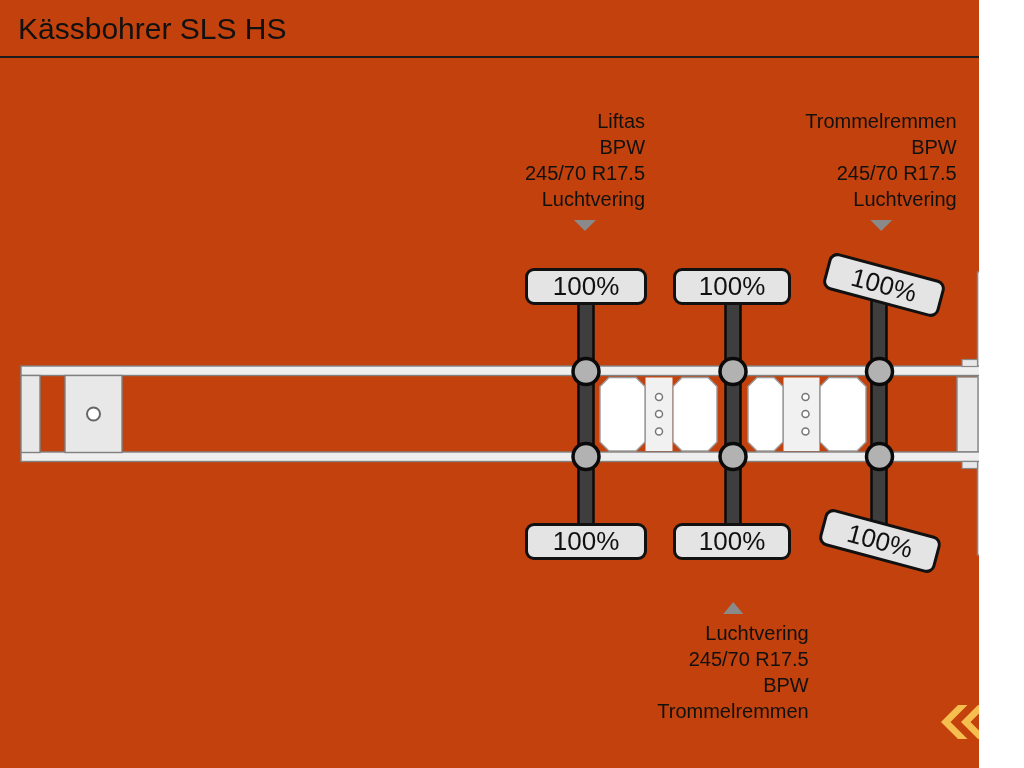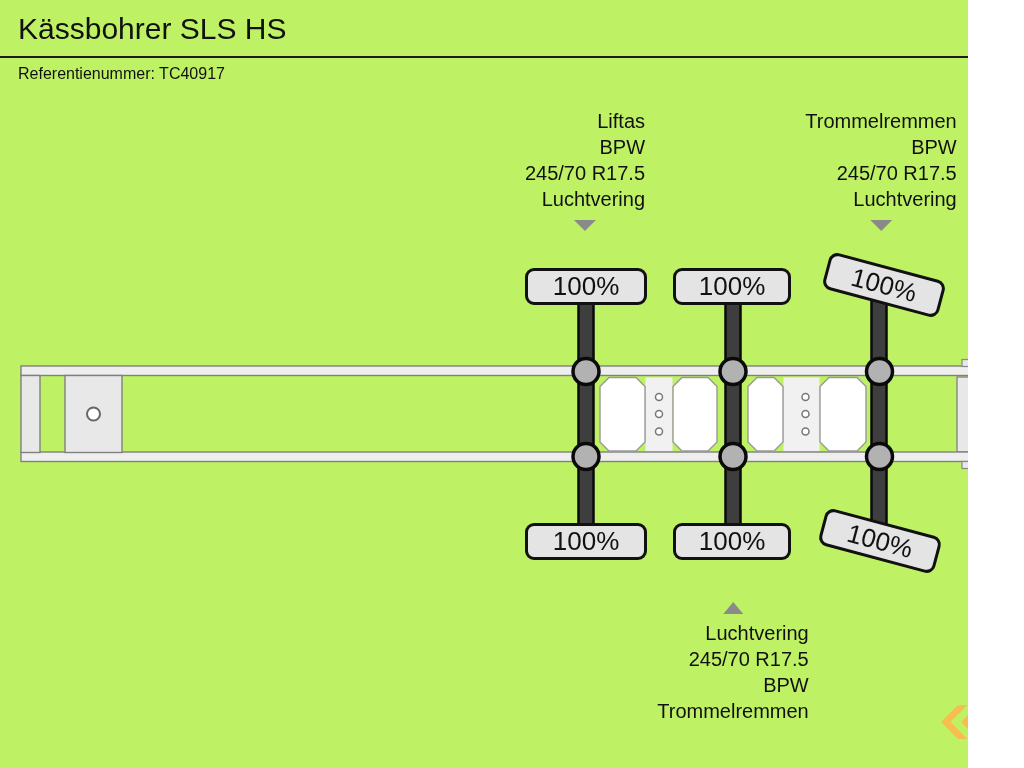--- a/index.html
+++ b/index.html
@@ -1,18 +1,18 @@
 <!DOCTYPE html>
 <html><head>
 <meta charset="utf-8">
 <style>
   html,body{margin:0;padding:0;background:#fff;}
   .page{
-    position:relative;width:968px;height:768px;background:#bef264;overflow:hidden;
-    font-family:"Liberation Sans","DejaVu Sans",sans-serif;color:#111;
+    position:relative;width:968px;height:768px;background:#c2410c;overflow:hidden;
+    font-family:"Liberation Sans","DejaVu Sans",sans-serif;color:#111;padding-left:11px;
   }
   .title{position:absolute;left:18px;top:12px;font-size:30px;font-weight:400;letter-spacing:0;}
   .divider{position:absolute;left:0;top:56px;width:1024px;height:2px;background:#1c1c1c;}
   .reference{position:absolute;left:18px;top:65px;font-size:16px;font-weight:400;}
   .diagram-svg{position:absolute;left:0;top:0;width:1024px;height:768px;}
   .badge{
     position:absolute;box-sizing:border-box;background:#e4e4e4;border:3px solid #111;
     border-radius:9px;display:flex;align-items:center;justify-content:center;
     font-size:26px;color:#111;
   }
@@ -27,21 +27,20 @@
     border-bottom:12px solid #8a8a8a;margin:0 auto 6px;}
   .logo-svg{position:absolute;left:935px;top:698px;width:60px;height:48px;}
 </style>
 </head>
 <body>
 
 <div class="page">
 
   <div class="title">Kässbohrer SLS HS</div>
   <div class="divider"></div>
-  <div class="reference">Referentienummer: TC40917</div>
 
   <svg class="diagram-svg" viewBox="0 0 1024 768">
 
     <g>
       <rect x="977.5" y="272" width="6.5" height="283" fill="#e8e8e8" stroke="#888" stroke-width="1.4"></rect>
       <rect x="984" y="280" width="13" height="50" fill="#e8e8e8" stroke="#888" stroke-width="1.4"></rect>
       <line x1="988.5" y1="282" x2="988.5" y2="328" stroke="#888" stroke-width="1.2"></line>
       <rect x="984" y="497" width="13" height="50" fill="#e8e8e8" stroke="#888" stroke-width="1.4"></rect>
       <line x1="988.5" y1="499" x2="988.5" y2="545" stroke="#888" stroke-width="1.2"></line>
       <rect x="957" y="377" width="21" height="75" fill="#e8e8e8" stroke="#888" stroke-width="1.4"></rect>

